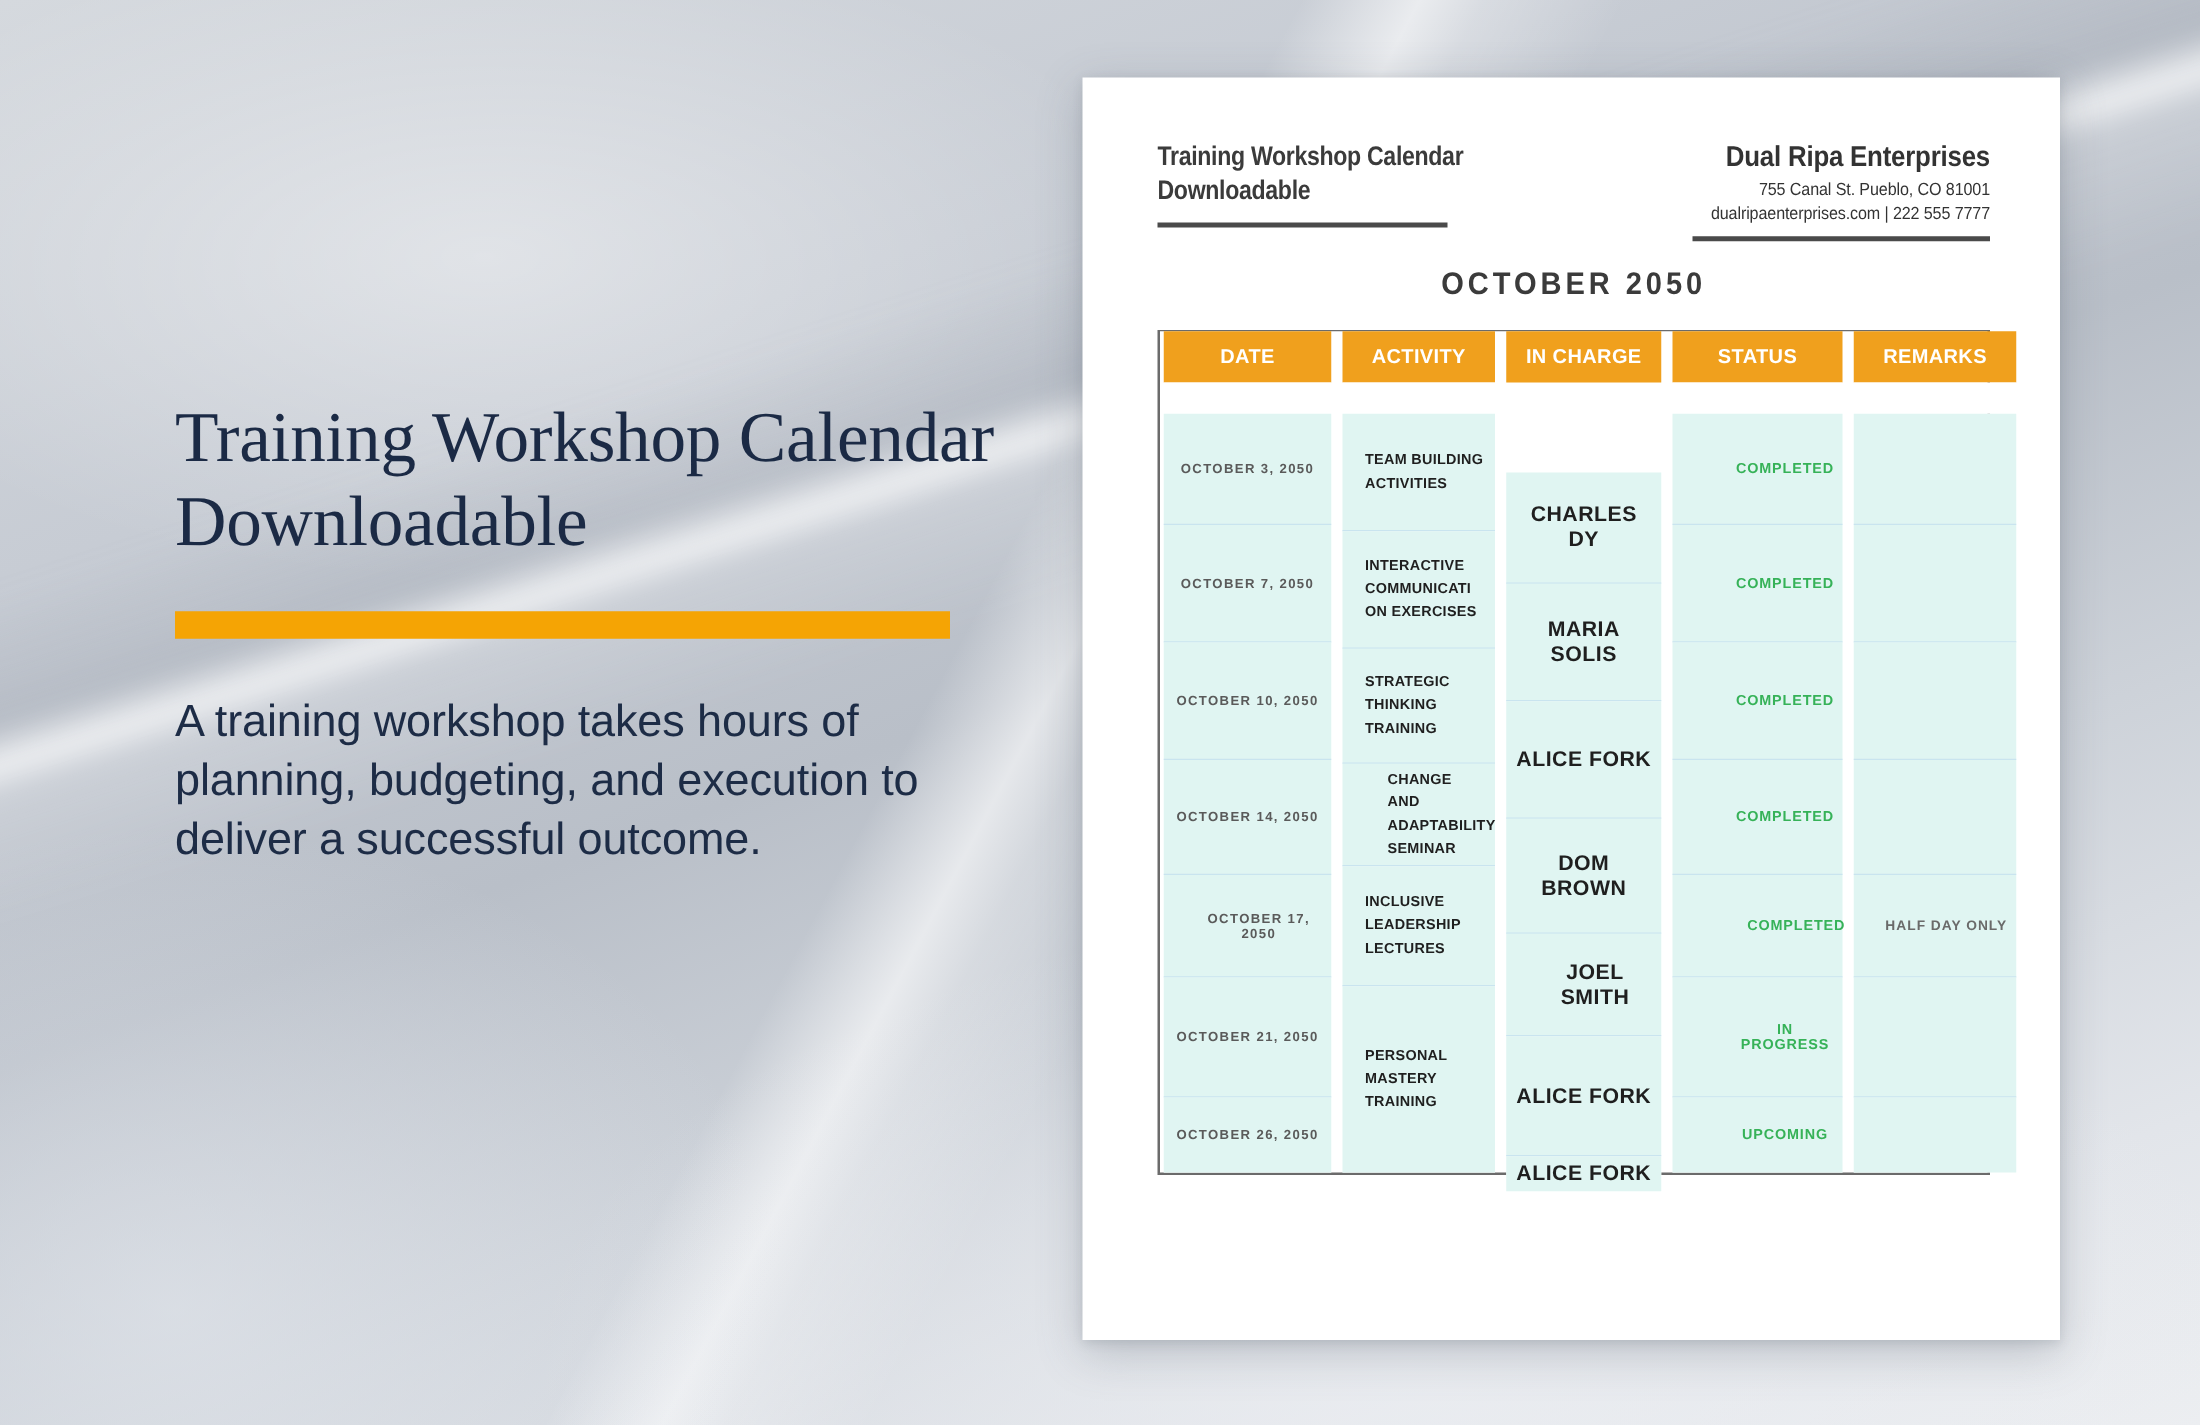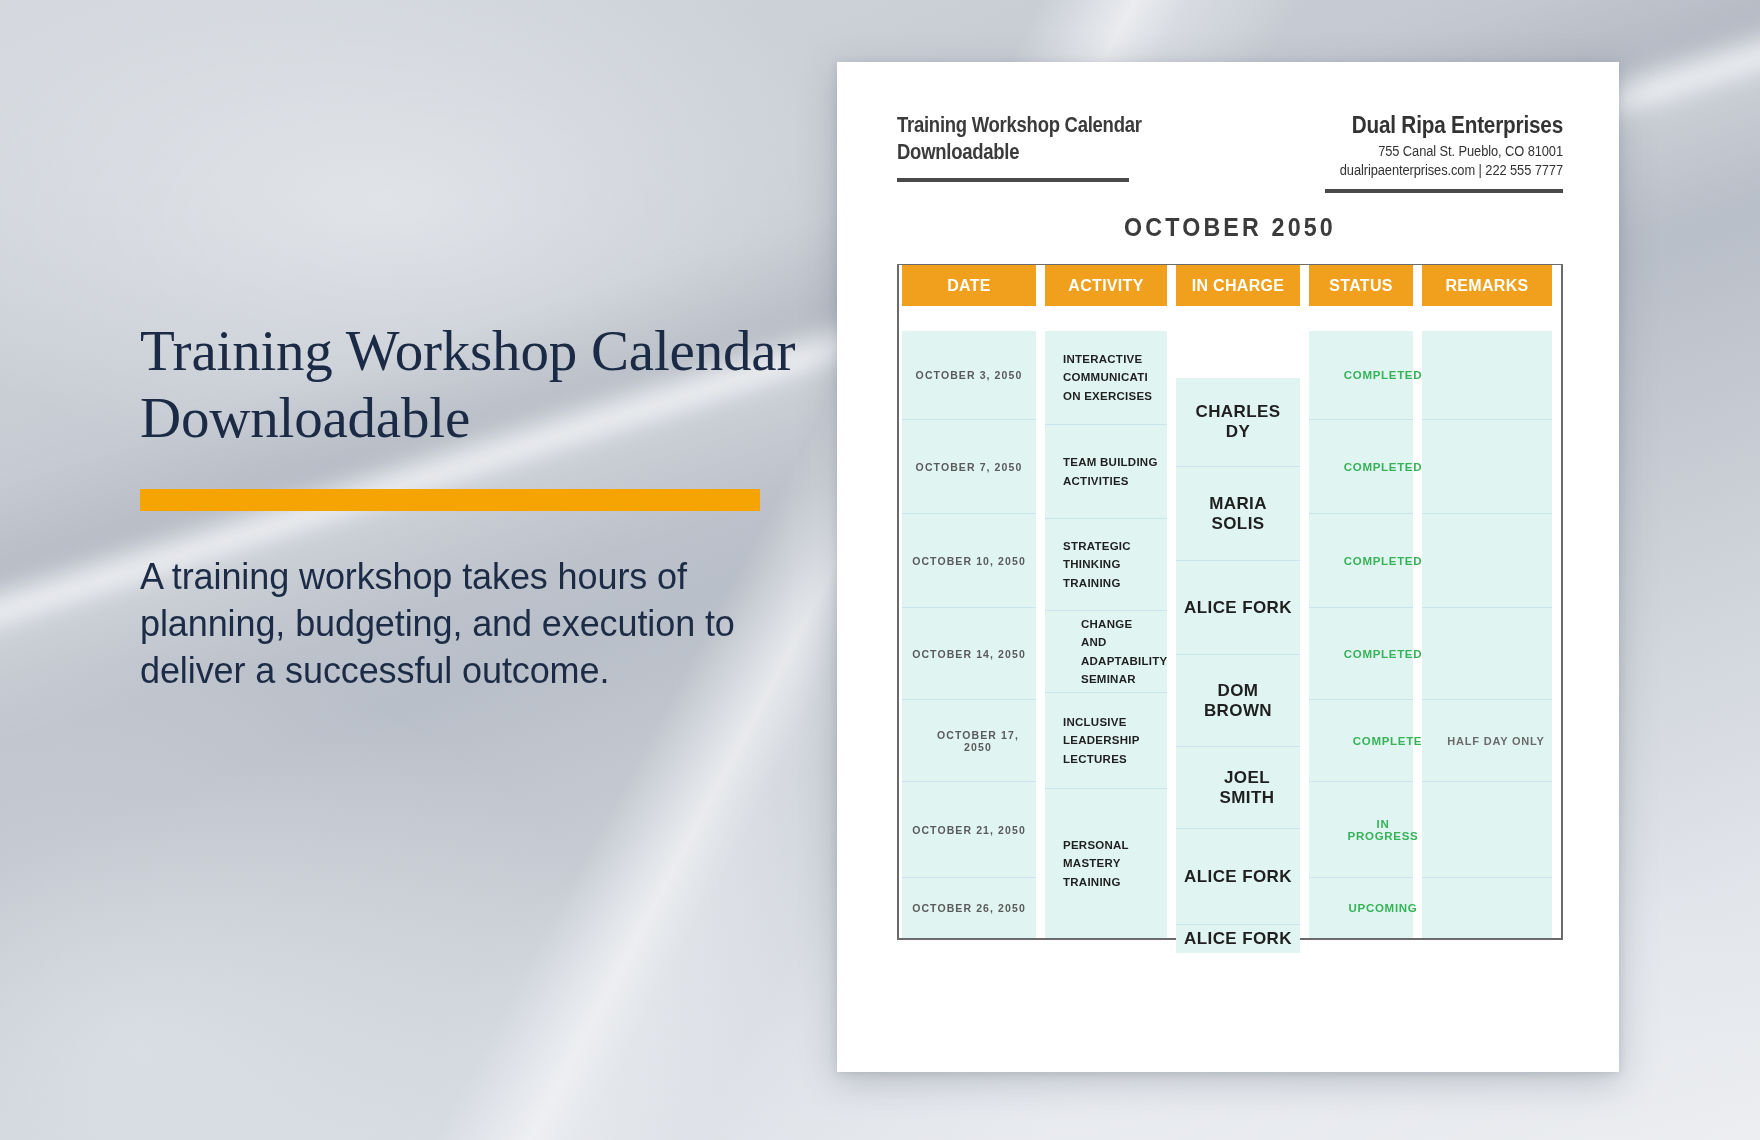--- a/index.html
+++ b/index.html
@@ -86,21 +86,21 @@
     font-size: 36px;
     line-height: 1.30;
     color: #1d2c46;
     letter-spacing: -0.1px;
     max-width: 660px;
   }
 
   
   .doc-card {
     position: absolute;
-    left: 837px;
+    left: 866px;
     top: 62px;
     width: 782px;
     height: 1010px;
     background: #ffffff;
     box-shadow: 0 10px 34px rgba(90,98,112,0.30), 0 2px 8px rgba(90,98,112,0.18);
     z-index: 5;
   }
   .doc-inner {
     position: absolute;
     left: 60px;
@@ -194,21 +194,21 @@
     box-sizing: border-box;
   }
   .col {
     display: flex;
     flex-direction: column;
     flex: 0 0 auto;
   }
   .col-date    { width: 134px; }
   .col-act     { width: 122px; }
   .col-charge  { width: 124px; gap: 36px; }
-  .col-status  { width: 104px; }
+  .col-status  { width: 136px; }
   .col-remarks { width: 130px; }
 
   .col-head {
     background: #f0a01d;
     color: #ffffff;
     font-weight: 700;
     font-size: 16px;
     letter-spacing: 0.3px;
     text-align: center;
     padding: 11px 0 11px;
@@ -344,25 +344,25 @@
               <div class="cell r6">
                   <span class="txt-date">OCTOBER 26, 2050</span>
                 </div>
             </div>
           </div>
 
           <div class="col col-act">
             <div class="col-head">ACTIVITY</div>
             <div class="col-gap"></div>
             <div class="col-body">
+              <div class="cell r2">
+                  <span class="txt-act">TEAM BUILDING ACTIVITIES</span>
+                </div>
               <div class="cell r1">
                   <span class="txt-act">INTERACTIVE COMMUNICATI ON EXERCISES</span>
-                </div>
-              <div class="cell r2">
-                  <span class="txt-act">TEAM BUILDING ACTIVITIES</span>
                 </div>
               <div class="cell r3">
                   <span class="txt-act">STRATEGIC THINKING TRAINING</span>
                 </div>
               <div class="cell r4">
                   <span class="txt-act">CHANGE AND ADAPTABILITY SEMINAR</span>
                 </div>
               <div class="cell r5">
                   <span class="txt-act">INCLUSIVE LEADERSHIP LECTURES</span>
                 </div>

